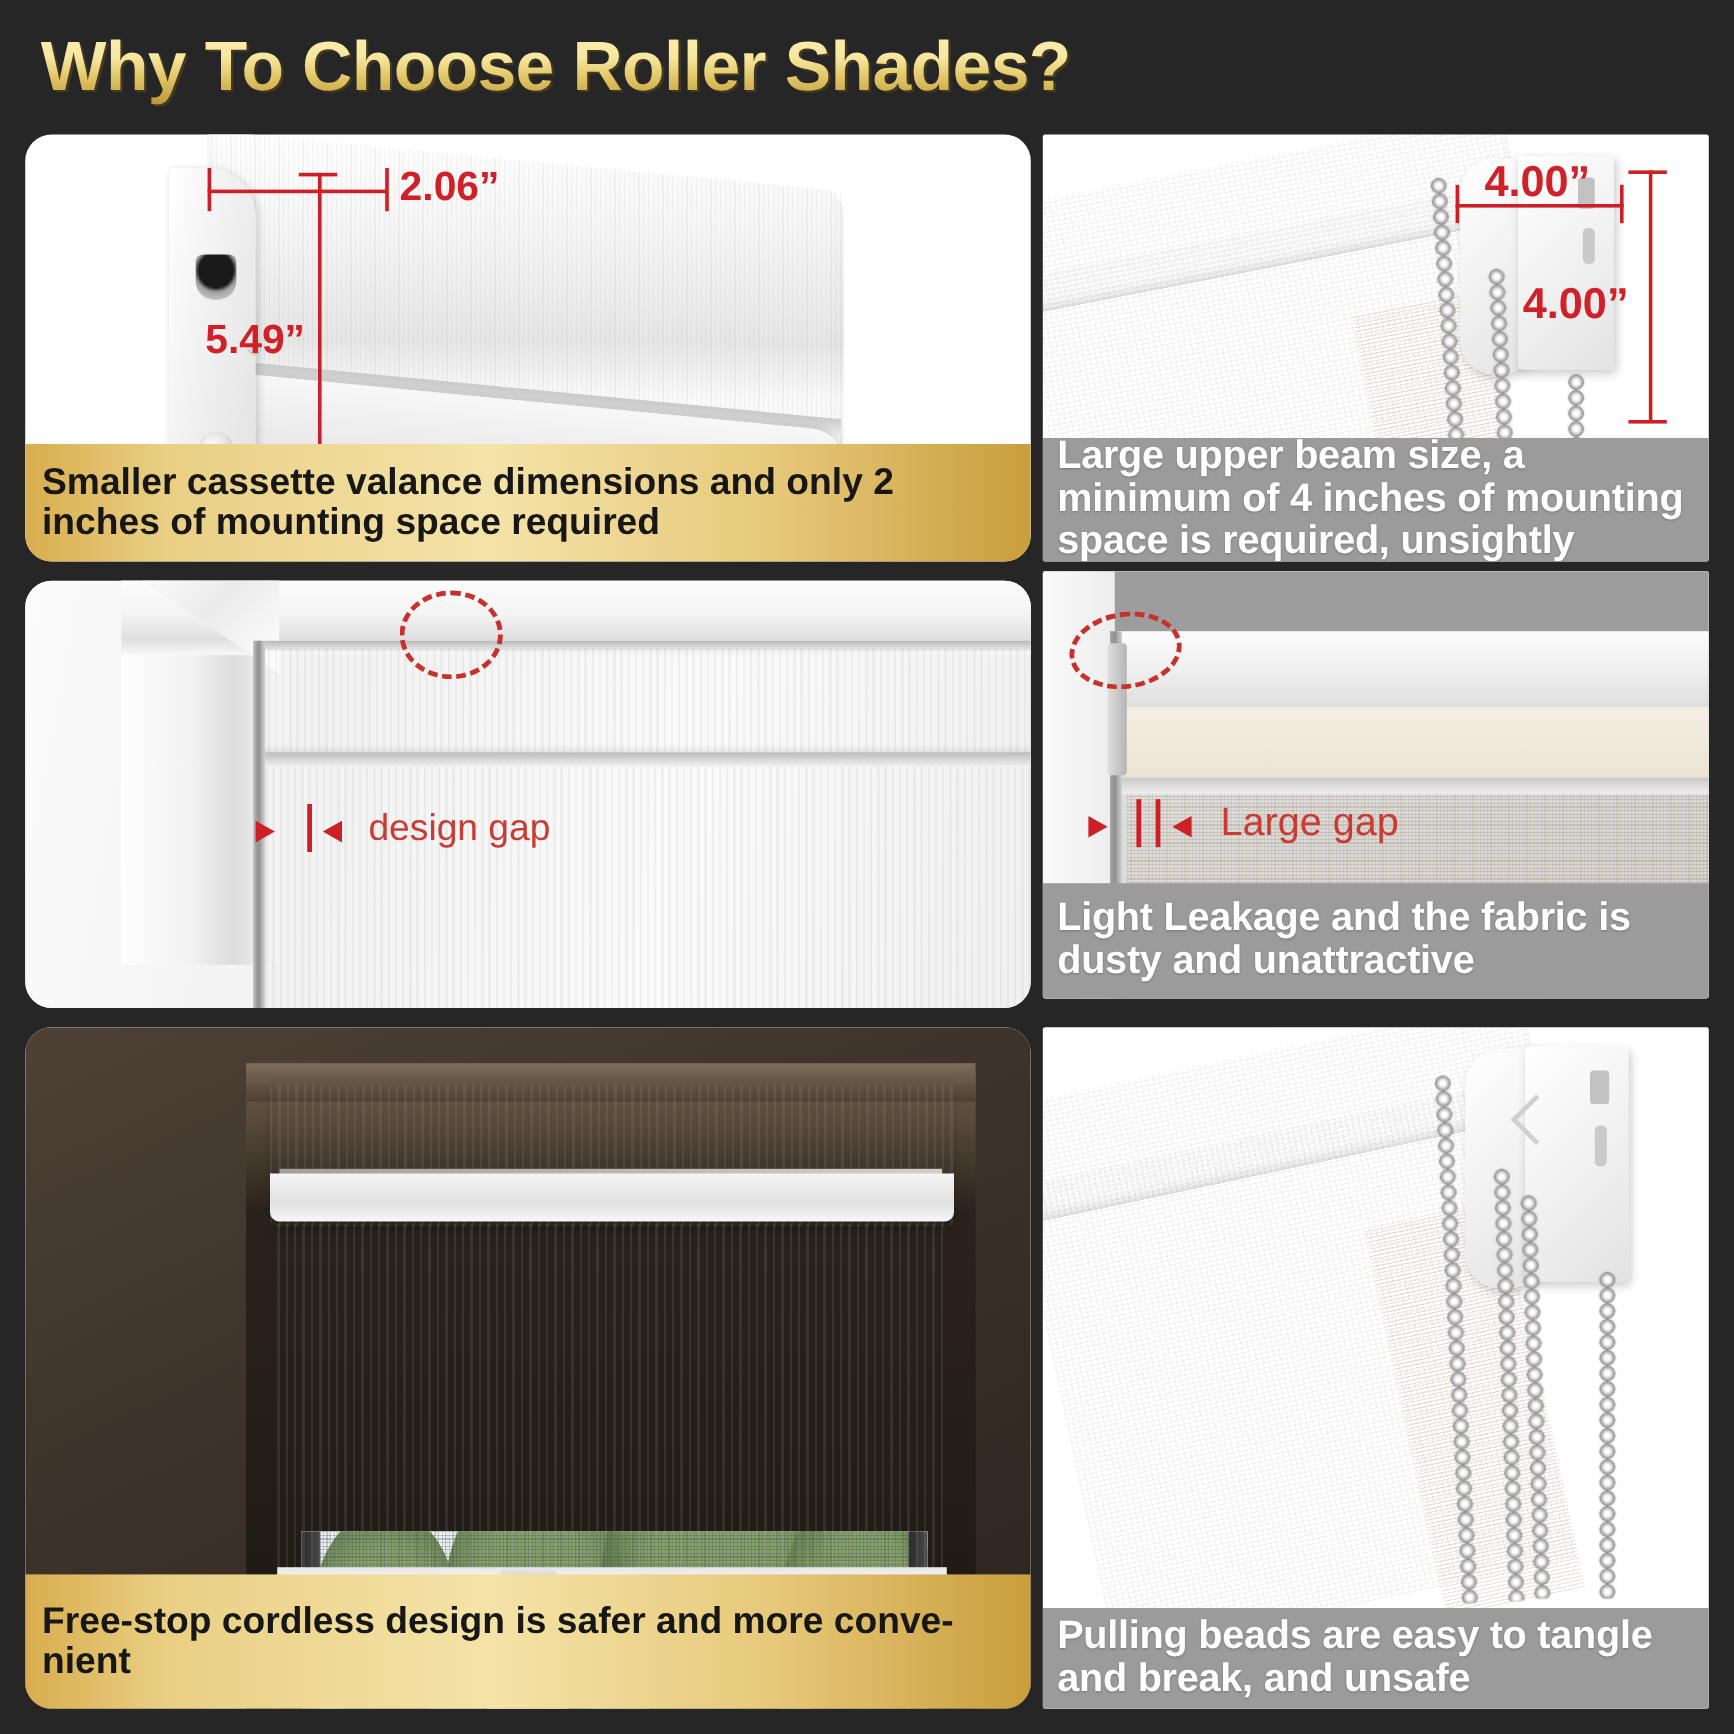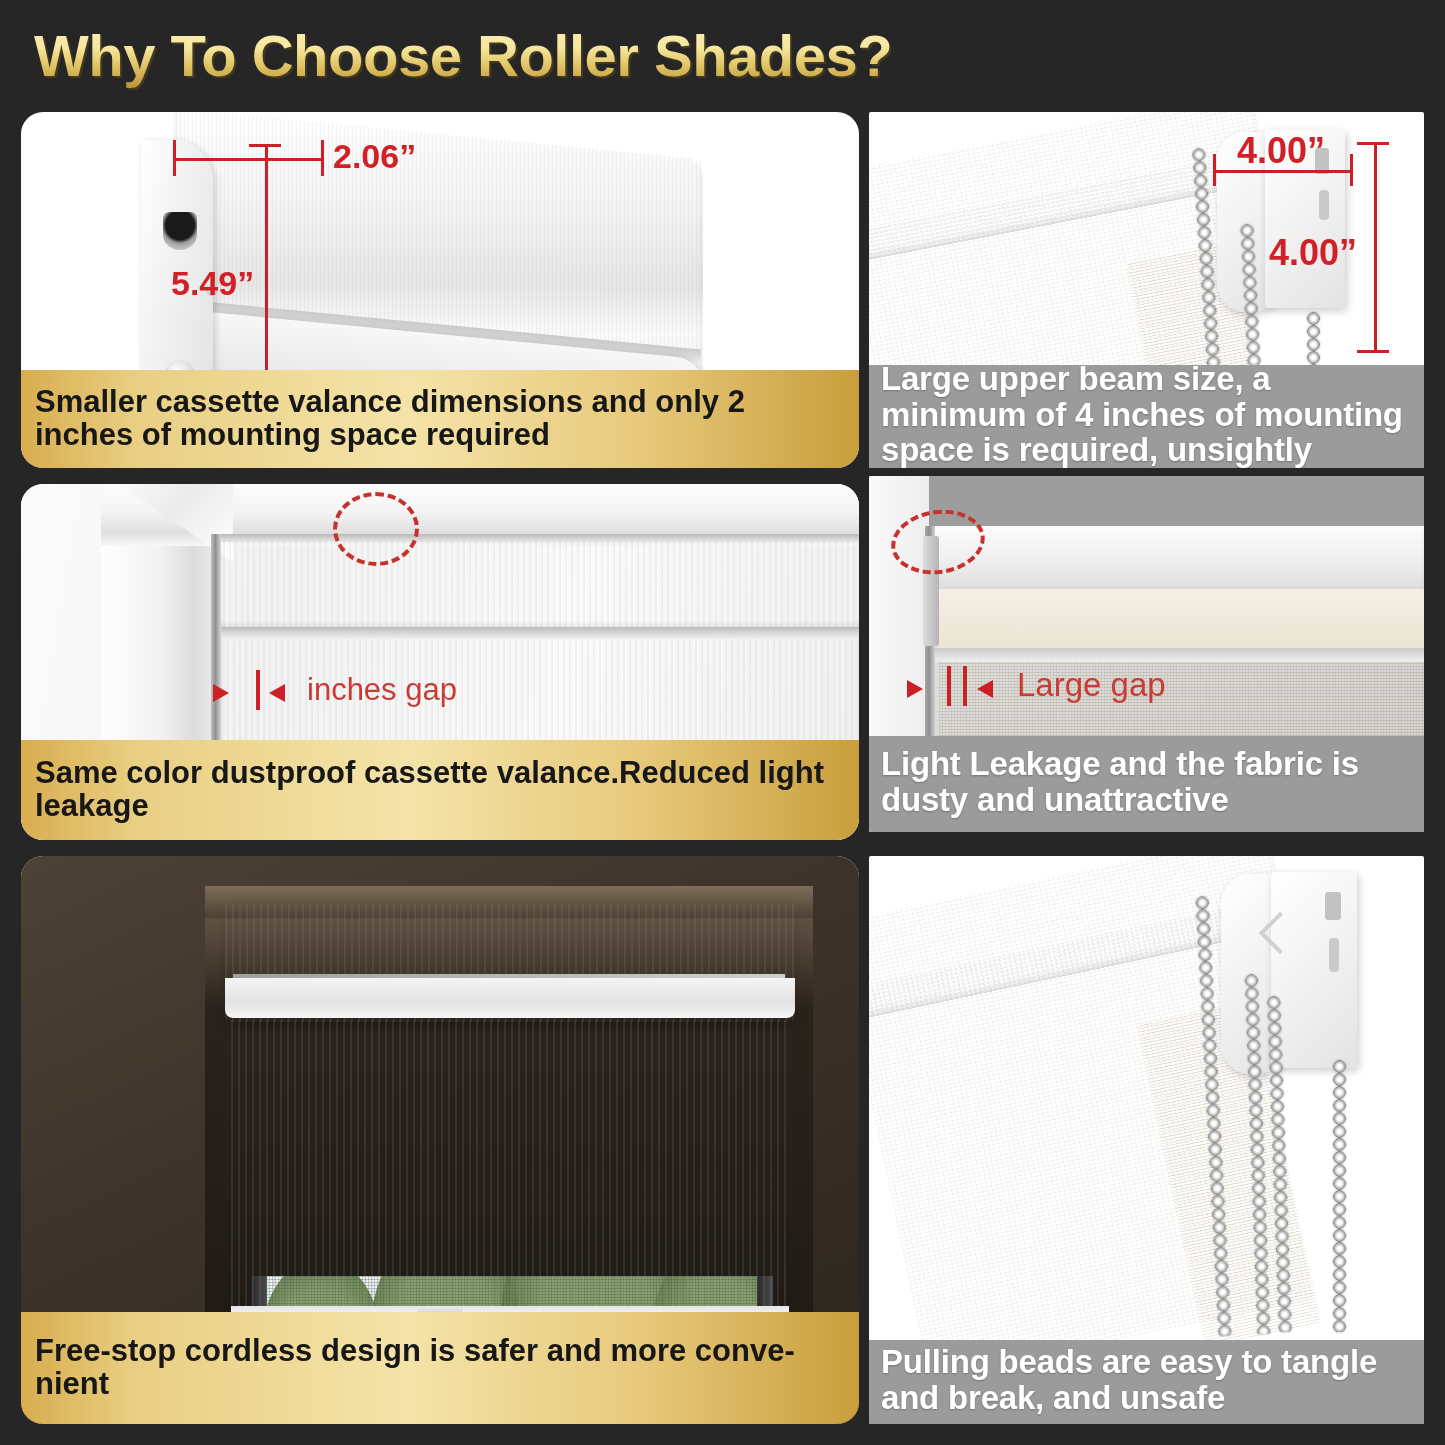--- a/index.html
+++ b/index.html
@@ -310,24 +310,21 @@
       <div class="valance"></div>
       <div class="rail2"></div>
       <div class="shade"></div>
       <div class="edgepost"></div>
 
       <div class="dashed-ellipse" style="left:312px;top:8px;width:78px;height:66px;"></div>
 
       <div class="arrowR" style="left:192px;top:200px;"></div>
       <div class="rline v" style="left:235px;top:186px;height:40px;width:4px;"></div>
       <div class="arrowL" style="left:248px;top:200px;"></div>
-      <div class="red-txt thin" style="left:286px;top:188px;">inches gap</div>
-    </div>
-    <div class="caption gold" style="height:100px;">
-      <div class="caption-text">Same color dustproof cassette valance.Reduced light leakage</div>
+      <div class="red-txt thin" style="left:286px;top:188px;">design gap</div>
     </div>
   </div>
 
   <div class="panel right" id="p4" style="left:869px;top:476px;width:555px;height:356px;">
     <div class="stage">
       <div class="bg"></div>
       <div class="grayband"></div>
       <div class="whitewall"></div>
       <div class="headrail"></div>
       <div class="creambar"></div>

